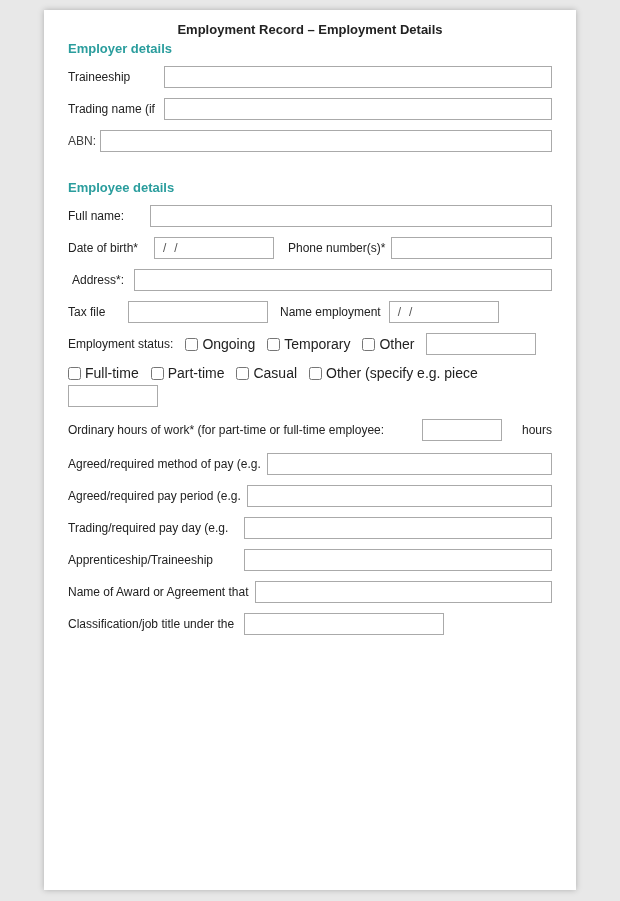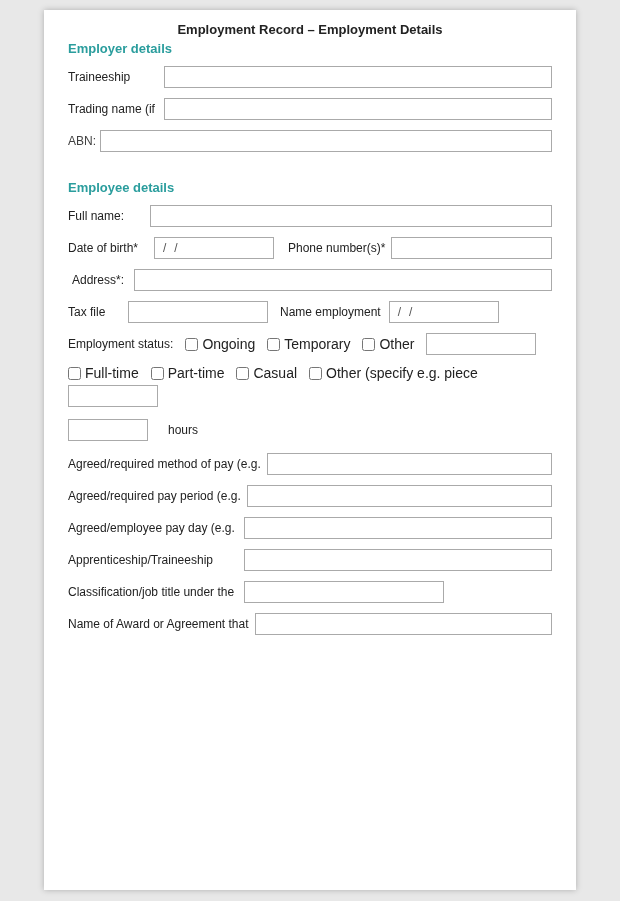--- a/index.html
+++ b/index.html
@@ -282,47 +282,48 @@
       <label>Casual</label>
     </div>
     <div class="checkbox-item">
       <input type="checkbox" style="">
       <label>Other (specify e.g. piece</label>
     </div>
     <input type="text" class="status-input" style="width: 90px;">
   </div>
 
   <div class="form-row" style="margin-bottom:12px;">
+    <span style="font-size:12px; color:#222; margin-right:8px; flex:1;">Ordinary hours of work* (for part-time or full-time employee:</span>
     <input type="text" class="hours-input" style="">
     <span class="hours-label">hours</span>
   </div>
 
   <div class="form-row">
     <span class="form-label" style="min-width:170px;">Agreed/required method of pay (e.g.</span>
     <input type="text" class="form-input" style="">
   </div>
 
   <div class="form-row">
     <span class="form-label" style="min-width:170px;">Agreed/required pay period (e.g.</span>
     <input type="text" class="form-input" style="">
   </div>
 
   <div class="form-row">
-    <span class="form-label" style="min-width:170px;">Agreed/employee pay day (e.g.</span>
+    <span class="form-label" style="min-width:170px;">Trading/required pay day (e.g.</span>
     <input type="text" class="form-input" style="">
   </div>
 
   <div class="form-row">
     <span class="form-label" style="min-width:170px;">Apprenticeship/Traineeship</span>
+    <input type="text" class="form-input" style="">
+  </div>
+
+  <div class="form-row">
+    <span class="form-label" style="min-width:170px;">Name of Award or Agreement that</span>
     <input type="text" class="form-input" style="">
   </div>
 
   <div class="form-row">
     <span class="form-label" style="min-width:170px;">Classification/job title under the</span>
     <input type="text" class="form-input" style="width: 200px; flex: 0 0 auto;">
   </div>
 
-  <div class="form-row">
-    <span class="form-label" style="min-width:170px;">Name of Award or Agreement that</span>
-    <input type="text" class="form-input" style="">
-  </div>
-
 </div>
 
 </body></html>

